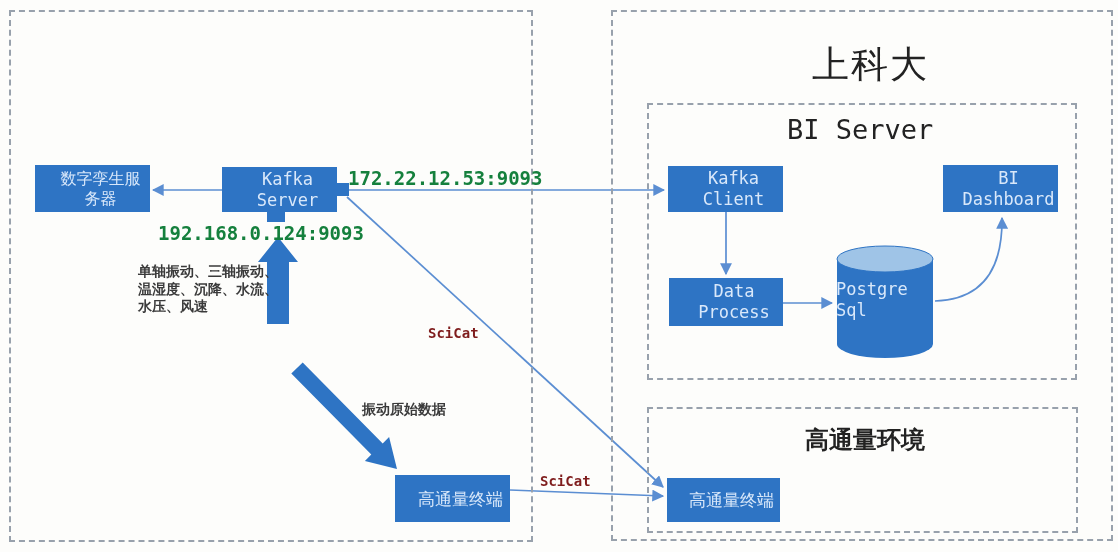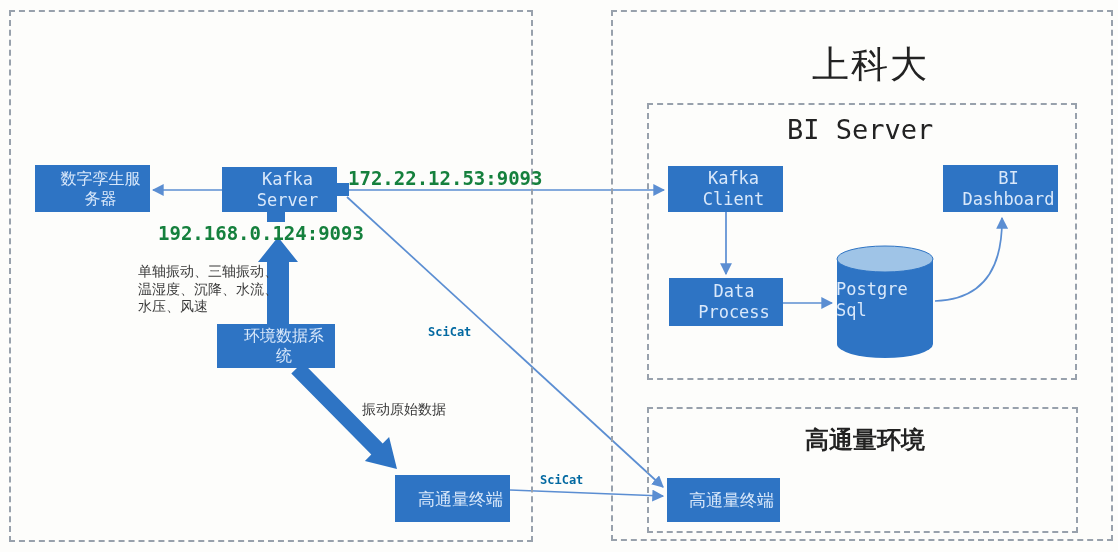--- a/index.html
+++ b/index.html
@@ -24,22 +24,22 @@
   .node{
     position:absolute;background:var(--node-fill);color:var(--node-text);
     display:flex;flex-direction:column;align-items:center;justify-content:center;
     text-align:center;box-sizing:border-box;padding-left:16px;
   }
   .node .ln{display:block;}
   .node-en{font-family:"DejaVu Sans Mono",monospace;font-size:17px;line-height:21px;}
   .node-zh{font-size:16px;line-height:20px;font-weight:500;}
   .small-label{position:absolute;color:var(--label-text);white-space:nowrap;}
   .ip{font-family:"DejaVu Sans Mono",monospace;font-size:19px;font-weight:600;color:#15803d;}
-  .scicat{font-family:"DejaVu Sans Mono",monospace;font-size:12px;font-weight:600;color:#0369a1;}
-  .zh-note{font-size:14px;font-weight:400;line-height:17.5px;}
+  .scicat{font-family:"DejaVu Sans Mono",monospace;font-size:14px;font-weight:600;color:#7f1d1d;}
+  .zh-note{font-size:14px;font-weight:700;line-height:17.5px;}
   #connector-layer{position:absolute;left:0;top:0;pointer-events:none;}
   .edge{stroke:var(--line);stroke-width:1.7;fill:none;}
   .thick{fill:var(--node-fill);}
   .stub{fill:var(--node-fill);}
   .arrhead{fill:var(--line);}
   .fill-node{fill:var(--node-fill);}
   .fill-cyltop{fill:var(--cylinder-top);stroke:var(--node-fill);stroke-width:1;}
   .cyl{position:absolute;}
   .cyl-label{
     position:absolute;left:0;top:34px;width:100%;
@@ -93,24 +93,20 @@
   <div class="node node-zh" style="left:35px;top:165px;width:115px;height:47px">
     <span class="ln">数字孪生服</span>
     <span class="ln">务器</span>
   </div>
 
   <div class="node node-en" style="left:222px;top:167px;width:115px;height:45px">
     <span class="ln">Kafka</span>
     <span class="ln">Server</span>
   </div>
 
-  <div class="node node-zh" style="left:217px;top:324px;width:118px;height:44px">
-    <span class="ln">环境数据系</span>
-    <span class="ln">统</span>
-  </div>
 
   <div class="node node-zh" style="left:395px;top:475px;width:115px;height:47px;font-size:17px">
     <span class="ln">高通量终端</span>
   </div>
 
   <div class="node node-en" style="left:668px;top:166px;width:115px;height:46px">
     <span class="ln">Kafka</span>
     <span class="ln">Client</span>
   </div>
 

